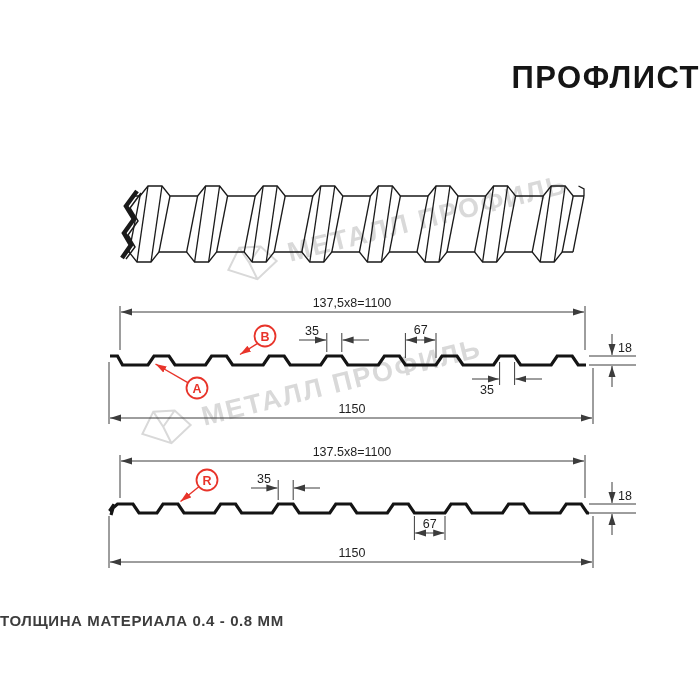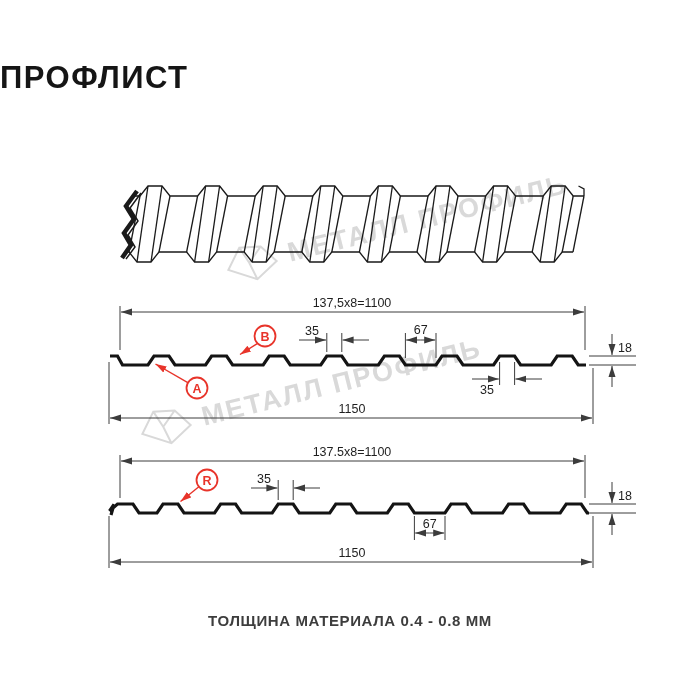--- a/index.html
+++ b/index.html
@@ -1,21 +1,21 @@
 <!DOCTYPE html>
 <html><head>
 <meta charset="utf-8">
 <style>
   html,body{margin:0;padding:0;background:#fff;}
   .page{position:relative;width:700px;height:700px;background:#fff;overflow:hidden;
         font-family:"Liberation Sans", sans-serif;}
-  .hdr{position:absolute;left:0;top:60px;width:700px;text-align:left;}
+  .hdr{position:absolute;left:0;top:60px;width:700px;text-align:right;}
   .title{font-size:31px;font-weight:700;letter-spacing:1.5px;color:#151515;margin:0;}
   .subtitle{font-size:16px;font-weight:700;letter-spacing:0.5px;color:#1c1c1c;margin-top:10px;}
-  .footer{position:absolute;left:0;top:612px;width:700px;text-align:center;
+  .footer{position:absolute;left:0;top:612px;width:700px;text-align:left;
           font-size:15px;font-weight:700;letter-spacing:0.6px;color:#3d3d3d;}
   .wm{position:absolute;display:flex;align-items:center;gap:10px;color:#d9d9d9;
       transform:rotate(-14deg);transform-origin:left center;white-space:nowrap;}
   .wm-text{font-size:27px;font-weight:700;letter-spacing:2px;}
   .wm svg{flex:0 0 auto;}
   svg.draw{position:absolute;left:0;top:0;}
   .prof{fill:none;stroke:#141414;stroke-width:3.2;stroke-linejoin:miter;}
   .thin{stroke:#3c3c3c;stroke-width:1;fill:none;}
   .sheet{fill:none;stroke:#1a1a1a;stroke-width:1.3;}
   .cap{fill:none;stroke:#1a1a1a;}

